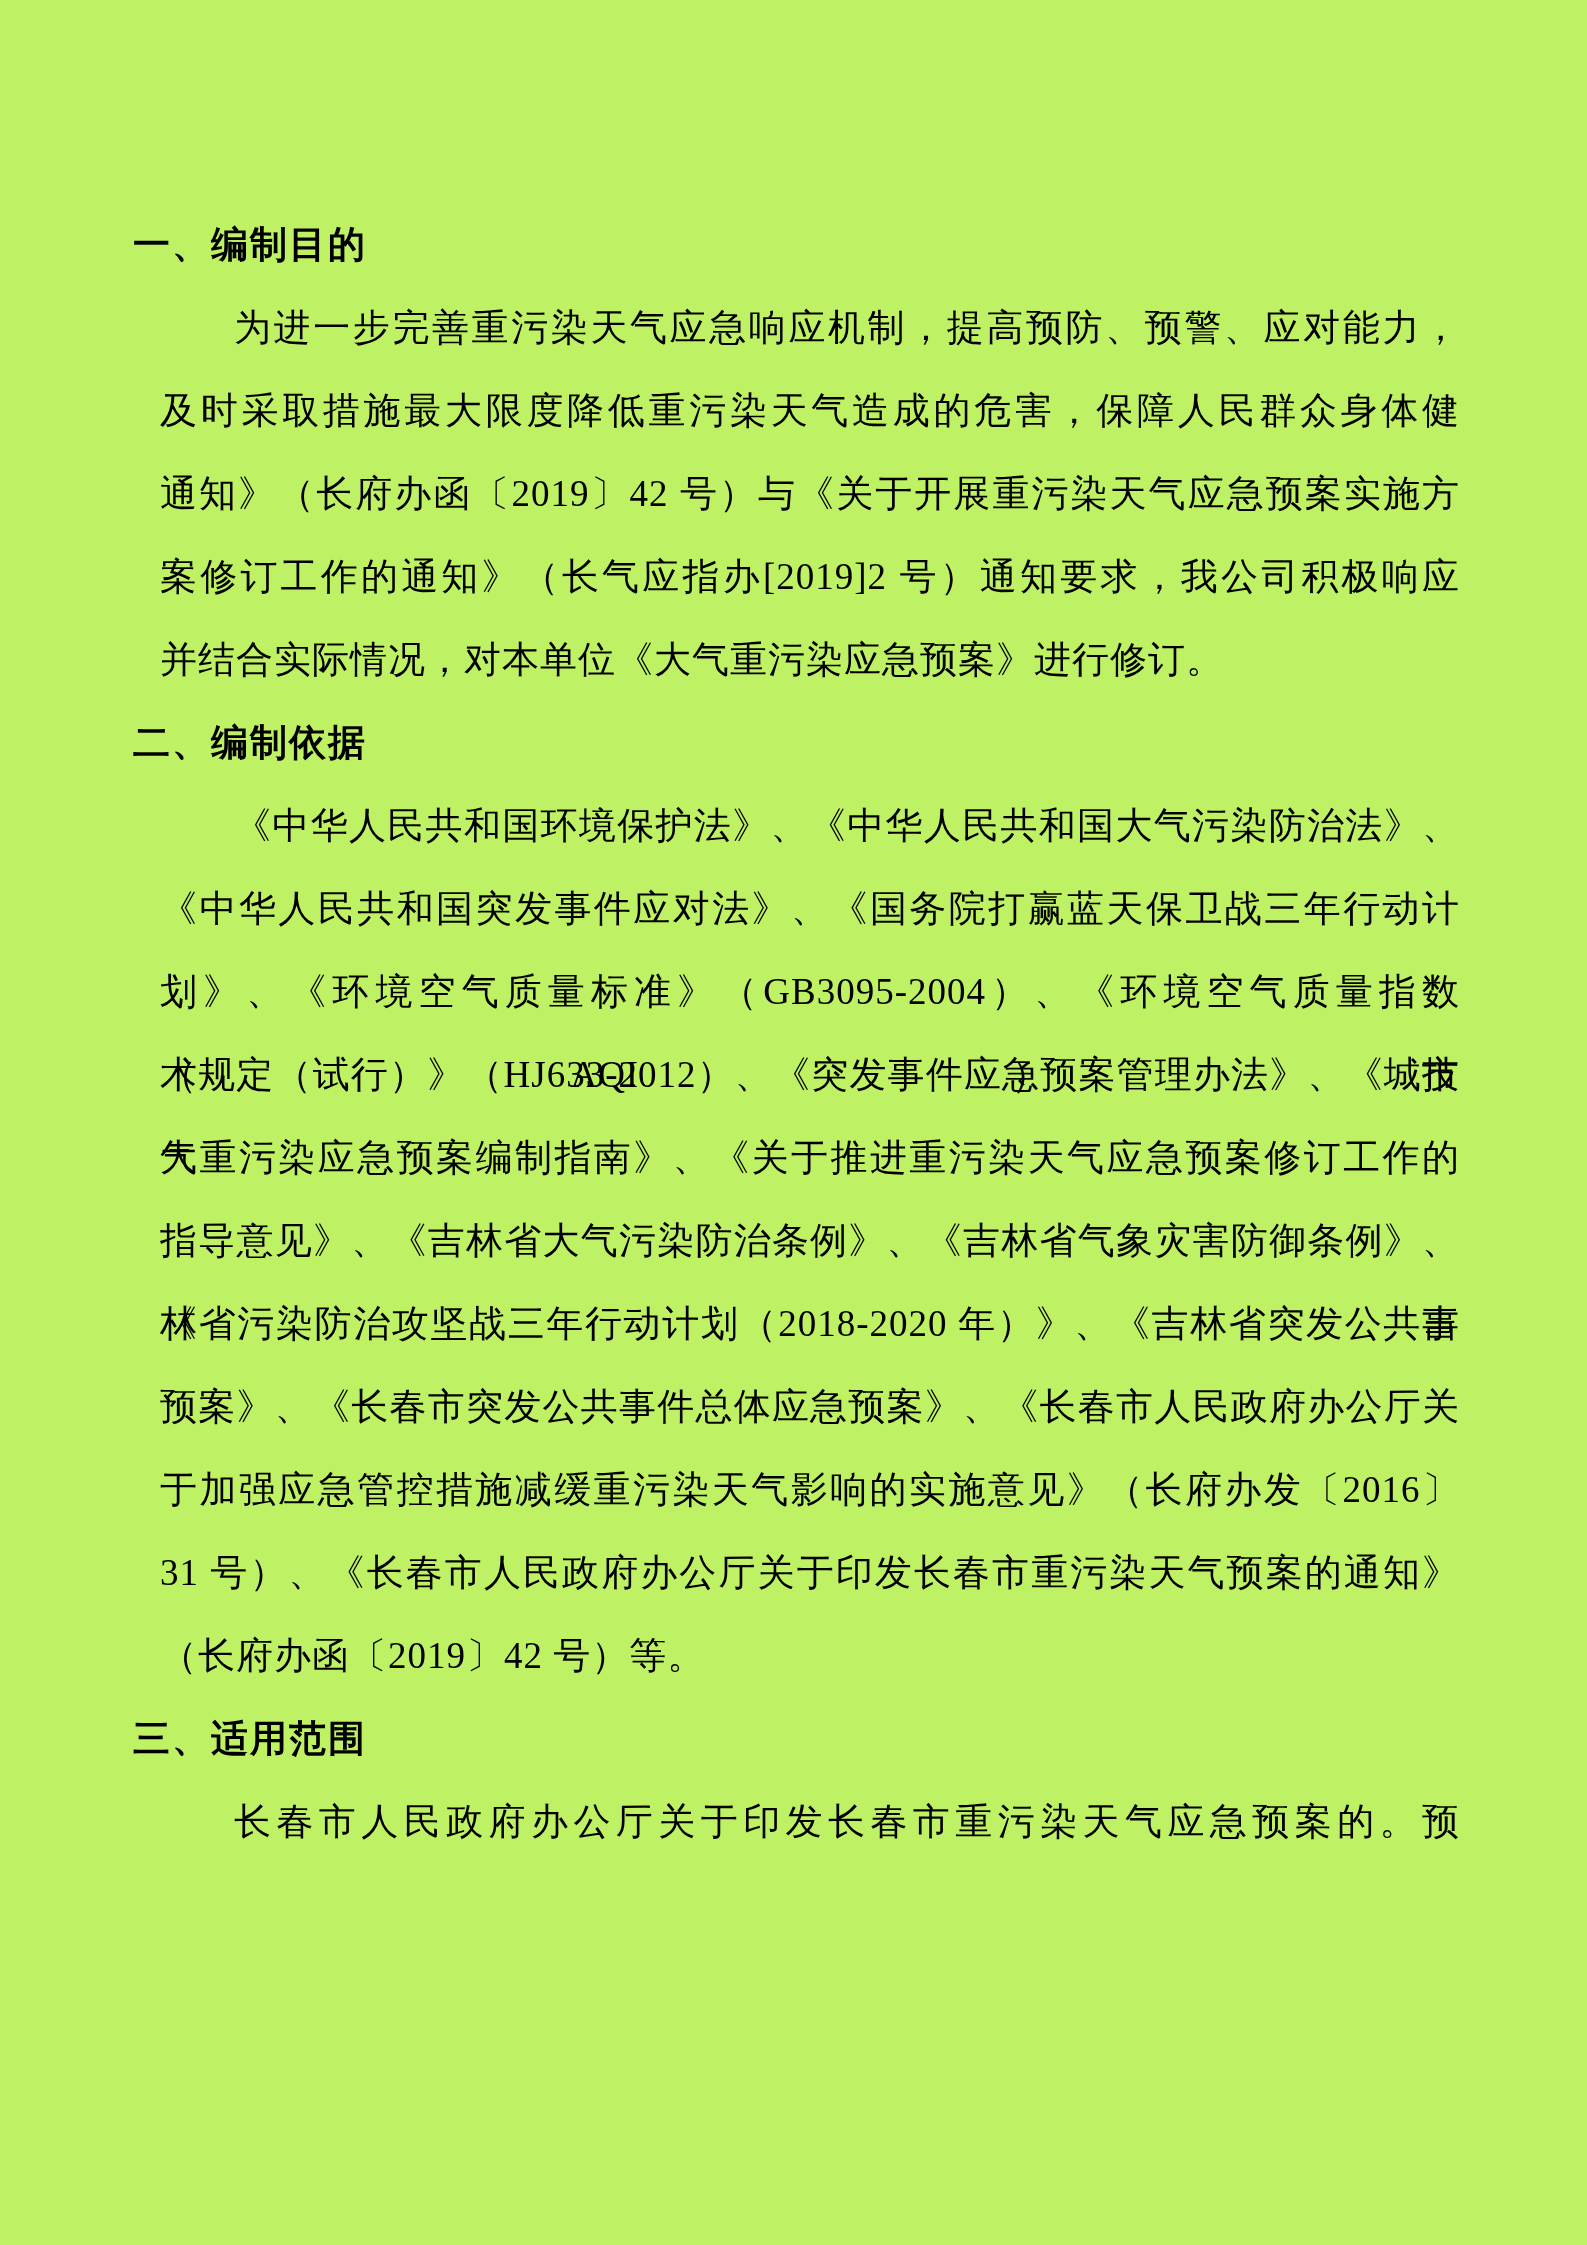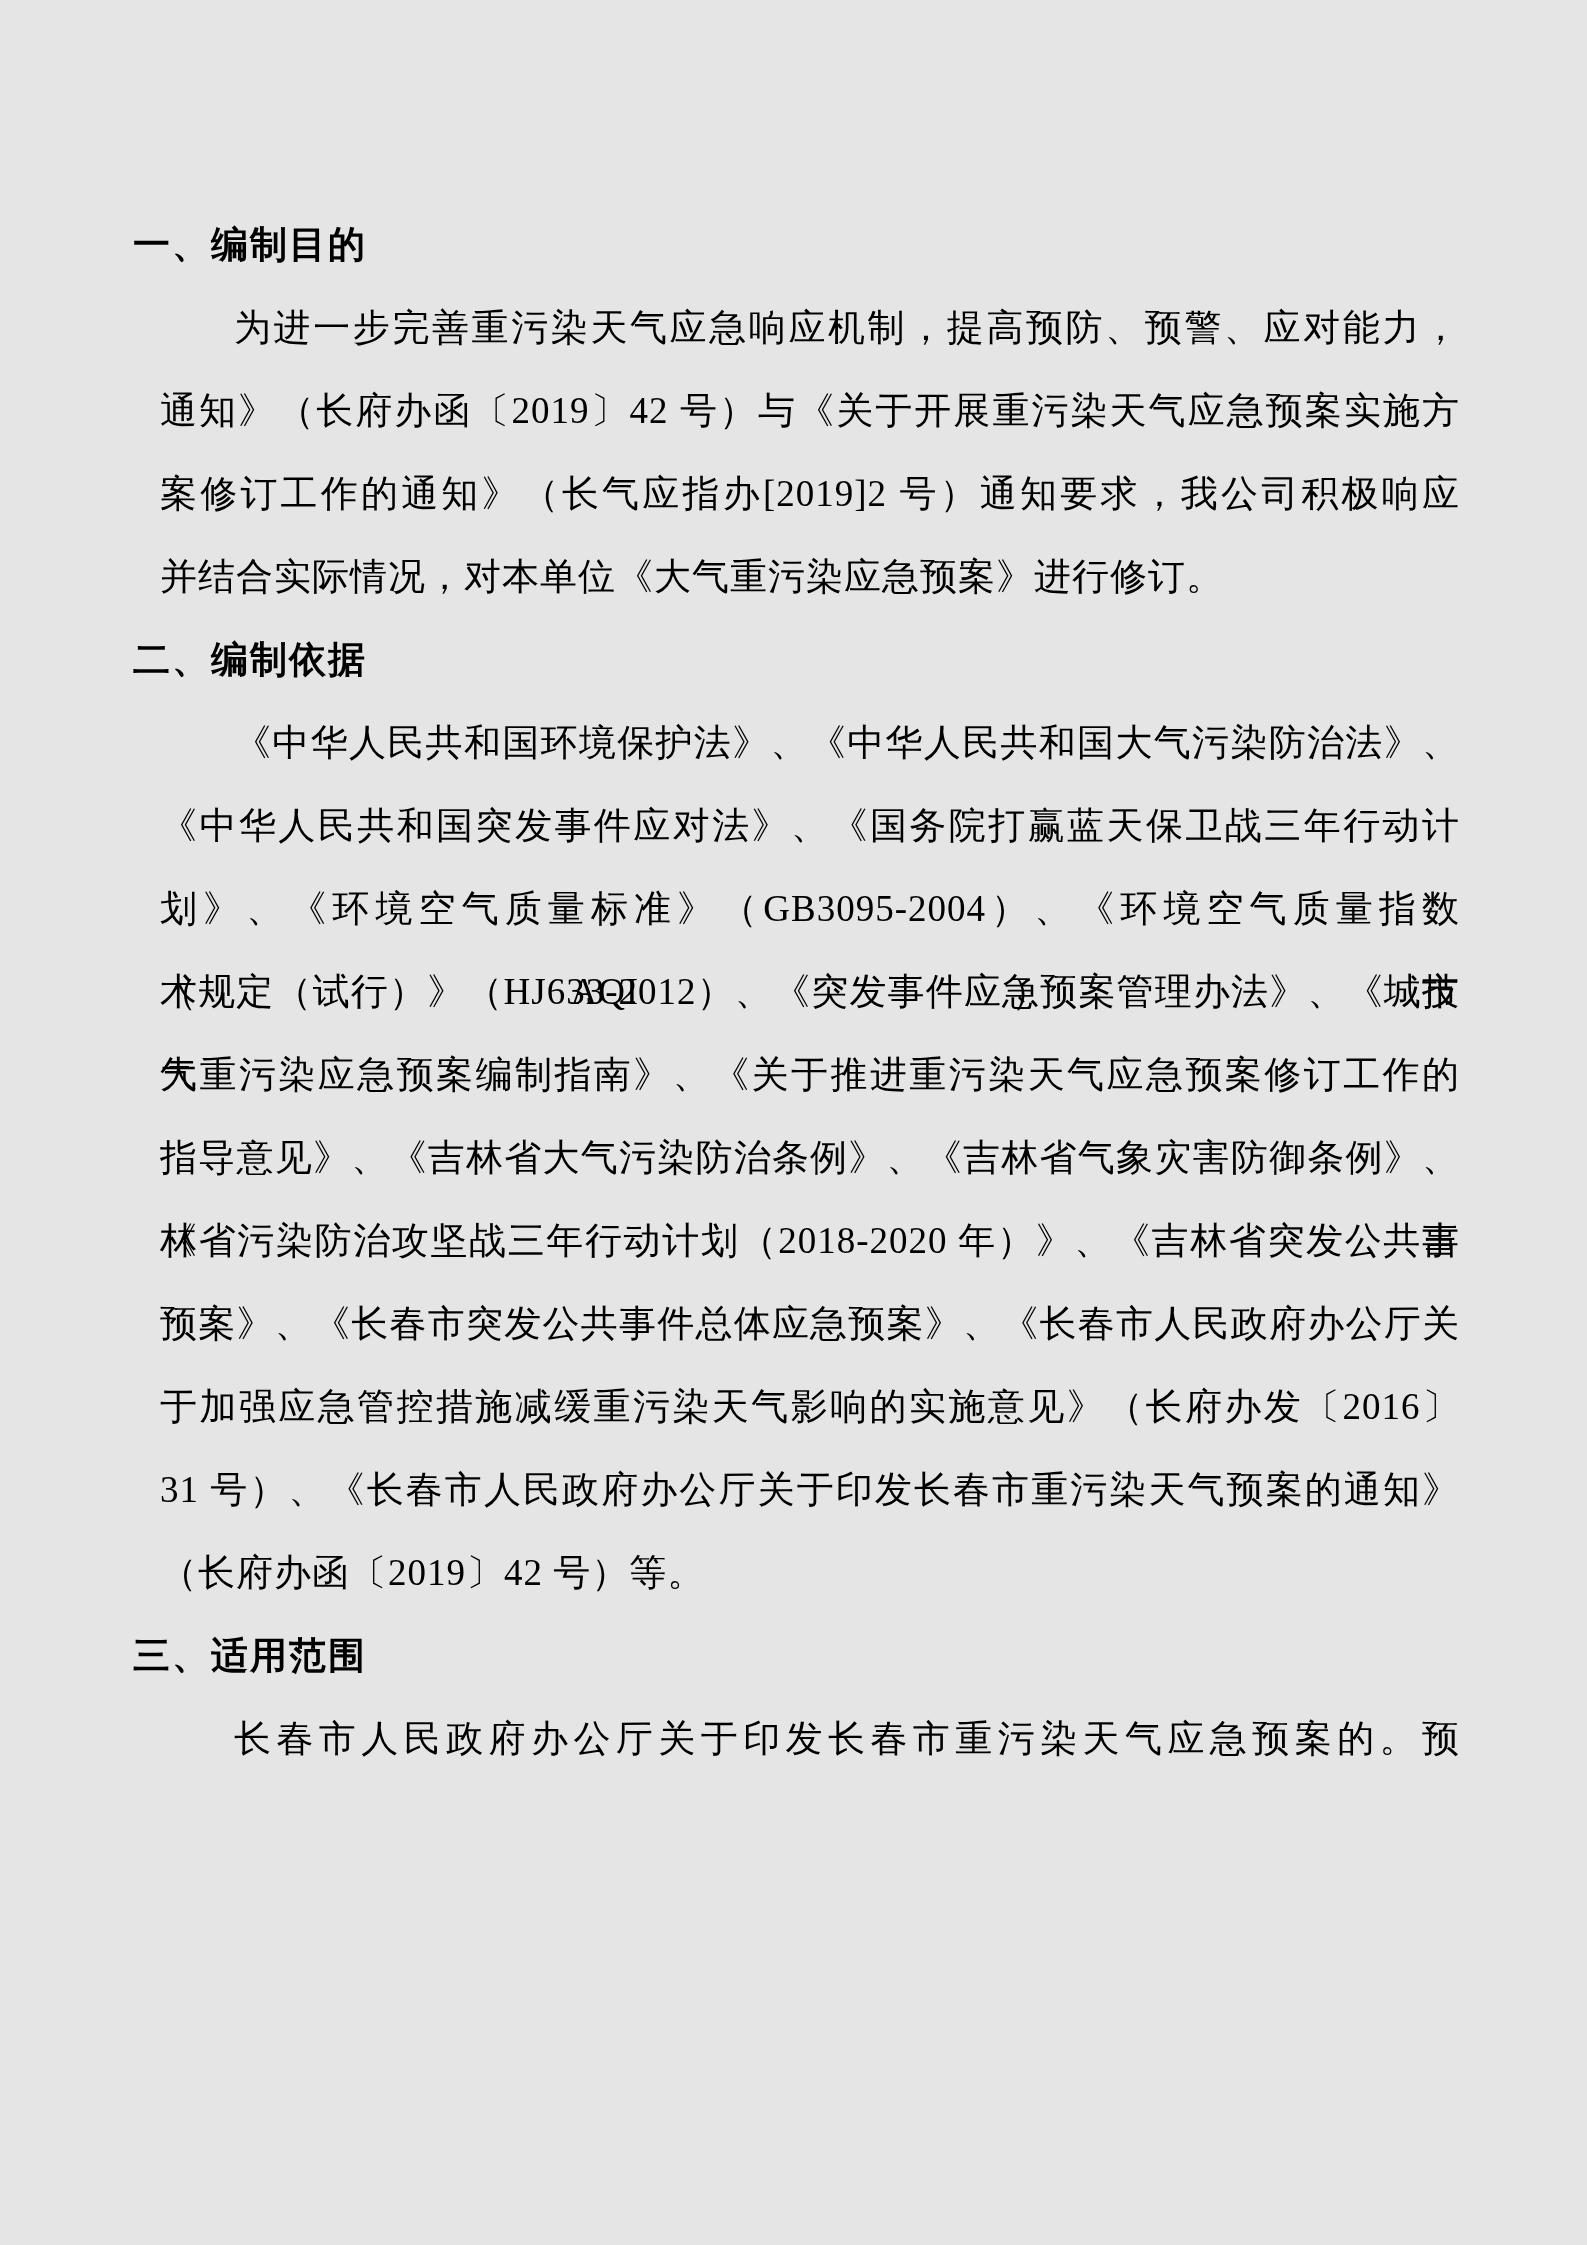--- a/index.html
+++ b/index.html
@@ -4,21 +4,21 @@
 <style>
   html, body {
     margin: 0;
     padding: 0;
     background: #ffffff;
   }
   .doc-page {
     position: relative;
     width: 1587px;
     height: 2245px;
-    background: #e5e5e5;
+    background: #bef264;
     color: #000000;
     box-sizing: border-box;
     padding: 203px 127px 0 133px;
     font-family: "Liberation Serif", "DejaVu Serif", serif;
     overflow: hidden;
   }
   .doc-line {
     height: 83px;
     line-height: 83px;
     font-size: 37px;
@@ -51,20 +51,21 @@
   }
 </style>
 </head>
 <body>
 
 <div class="doc-page">
 
   <div>
     <h2 class="doc-heading">一、编制目的</h2>
     <div class="doc-line fill indent">为进一步完善重污染天气应急响应机制，提高预防、预警、应对能力，</div>
+    <div class="doc-line fill">及时采取措施最大限度降低重污染天气造成的危害，保障人民群众身体健</div>
     <div class="doc-line fill">通知》（长府办函〔2019〕42 号）与《关于开展重污染天气应急预案实施方</div>
     <div class="doc-line fill">案修订工作的通知》（长气应指办[2019]2 号）通知要求，我公司积极响应</div>
     <div class="doc-line para-end">并结合实际情况，对本单位《大气重污染应急预案》进行修订。</div>
   </div>
 
   <div>
     <h2 class="doc-heading">二、编制依据</h2>
     <div class="doc-line fill indent">《中华人民共和国环境保护法》、《中华人民共和国大气污染防治法》、</div>
     <div class="doc-line fill">《中华人民共和国突发事件应对法》、《国务院打赢蓝天保卫战三年行动计</div>
     <div class="doc-line fill">划》、《环境空气质量标准》（GB3095-2004）、《环境空气质量指数（AQI）技</div>

